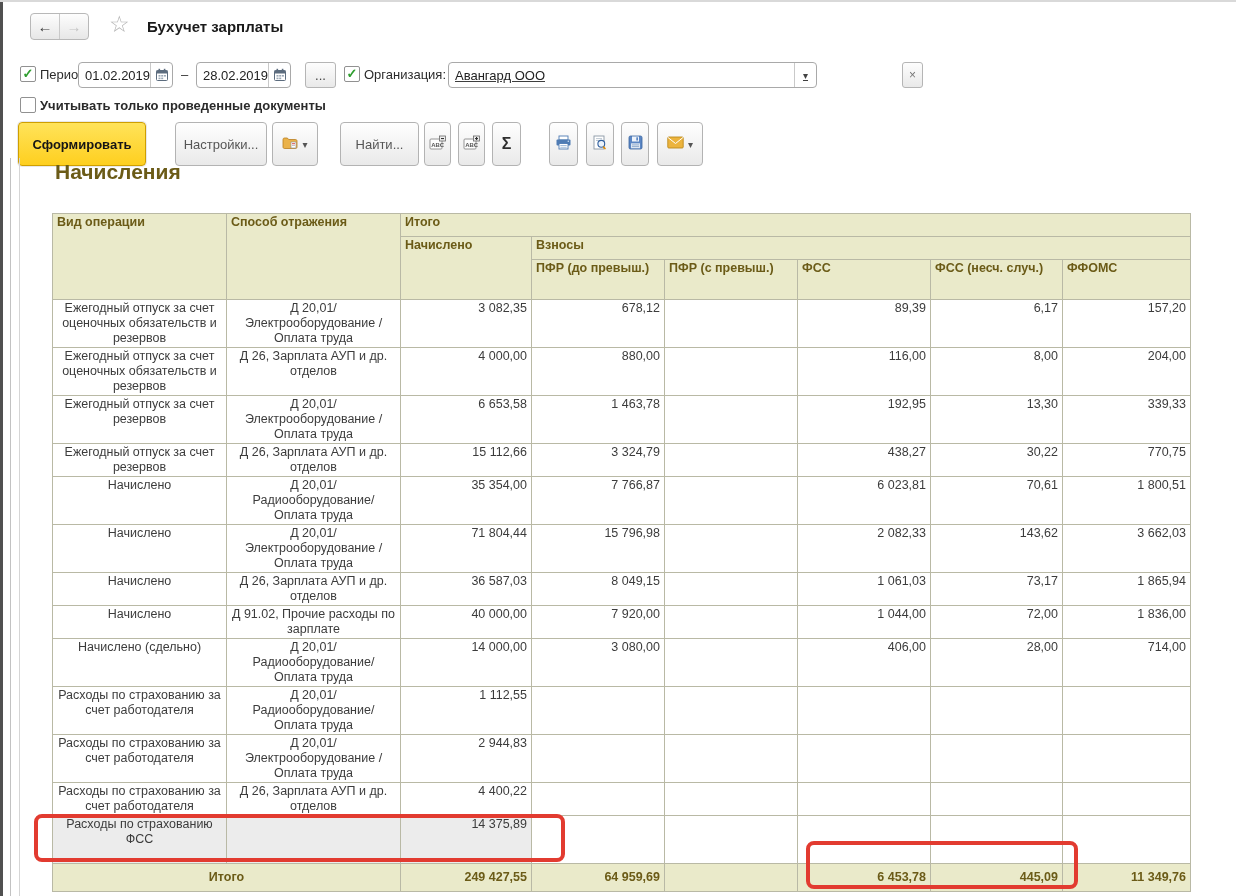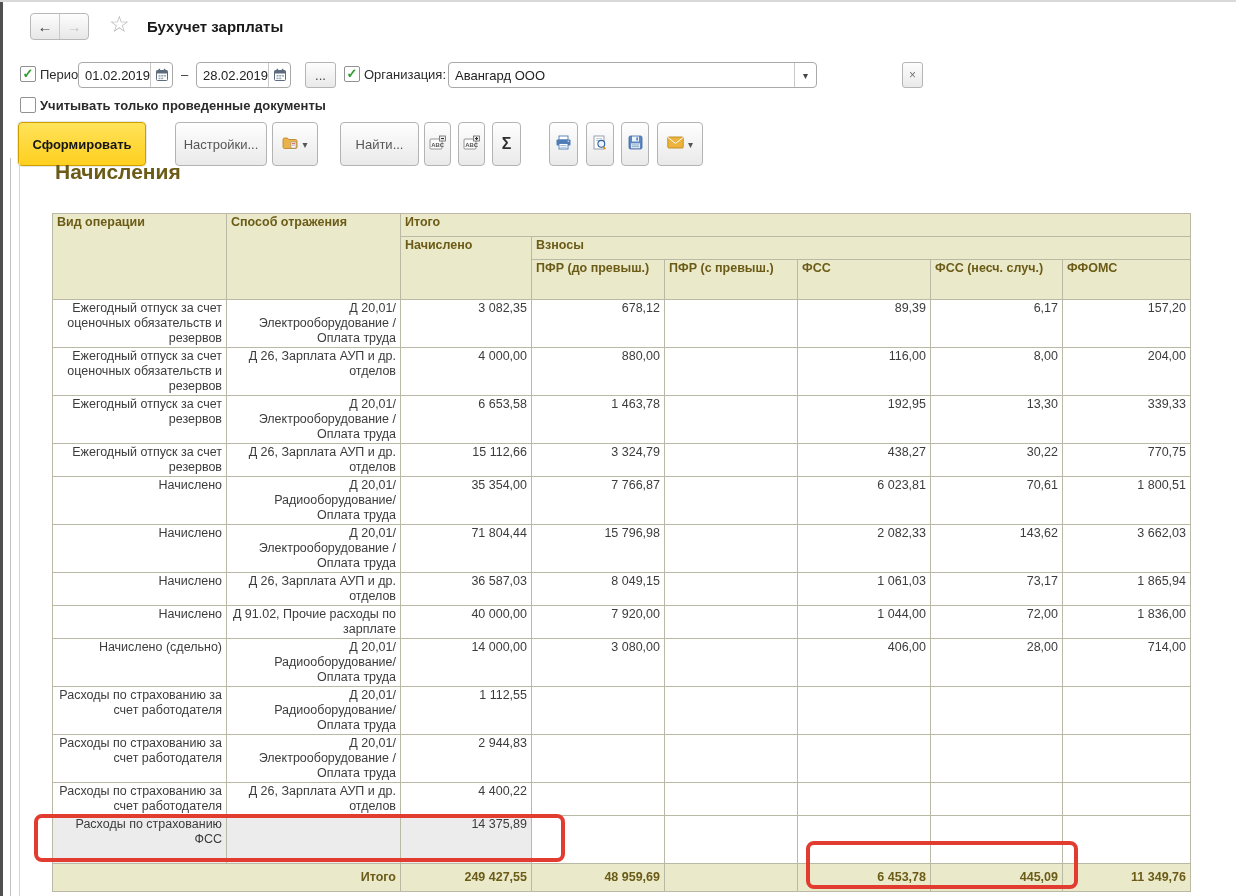--- a/index.html
+++ b/index.html
@@ -55,21 +55,21 @@
   #panel-line2{left:19px; top:158px; width:1px; height:738px; background:#d5d5d5;}
   #report-title{left:55px; top:160px; font-size:21px; font-weight:bold; color:var(--hdr-txt);}
 
   
   #report-table{position:absolute; left:52px; top:213px; border-collapse:collapse;
     table-layout:fixed; font-size:12.5px;}
   #report-table th, #report-table td{border:1px solid var(--grid); vertical-align:top;
     padding:1px 4px; overflow:hidden; line-height:15px;}
   #report-table th{background:var(--hdr-bg); color:var(--hdr-txt); font-weight:bold;
     text-align:left; font-size:12.5px;}
-  td.ct{text-align:right; color:#3c3c3c;margin-left:29px;}
+  td.ct{text-align:center; color:#3c3c3c;margin-left:29px;}
   td.cn{text-align:right; color:#3c3c3c; white-space:nowrap;}
   tr.rsel td:nth-child(-n+3){background:var(--selbg);
     border-top:2px solid var(--orange); border-bottom:2px solid var(--orange);}
   tr.rsel td:nth-child(1){border-left:2px solid var(--orange);}
   tr.rsel td:nth-child(3){border-right:2px solid var(--orange);}
   #totals-row td{background:var(--hdr-bg); color:var(--hdr-txt); font-weight:bold; vertical-align:middle;}
 
   
   .ann{position:absolute; border:4px solid var(--red); border-radius:8px; pointer-events:none; z-index:9;}
   #ann-row{left:34px; top:814px; width:531px; height:48px;}
@@ -122,21 +122,21 @@
           <rect x="8.9" y="7" width="2" height="1.6" fill="#9aa7b5"></rect>
           <rect x="3.5" y="9.6" width="2" height="1.6" fill="#9aa7b5"></rect>
           <rect x="6.2" y="9.6" width="2" height="1.6" fill="#9aa7b5"></rect>
         </svg>
     </div>
   </div>
   <div class="mini-btn" style="left:305px; top:62px; width:31px;">...</div>
 
   <div class="checkbox checked" style="left:344px; top:66px;">✓</div>
   <div class="flabel" style="left:364px; top:67px;">Организация:</div>
-  <div class="field" style="left:448px; top:62px; width:369px;">
+  <div class="field" style="left:448px; top:62px; width:369px;text-decoration:underline;">
     <div class="val">Авангард ООО</div>
     <div class="side-btn" style="font-size:10px; color:#444;">▾</div>
   </div>
   <div class="mini-btn" style="left:902px; top:62px; width:21px; color:#777; font-size:12px;">×</div>
 
   <div class="checkbox" style="left:20px; top:97px;"></div>
   <div class="flabel" style="left:40px; top:98px;font-weight:bold;">Учитывать только проведенные документы</div>
 
   <div class="tbtn" id="btn-generate" style="left:18px; top:122px; width:128px;">Сформировать</div>
   <div class="tbtn" style="left:175px; top:122px; width:92px;">Настройки...</div>
@@ -383,21 +383,21 @@
           <td class="cn"></td>
           <td class="cn"></td>
           <td class="cn"></td>
           <td class="cn"></td>
         </tr>
       </tbody>
     <tfoot>
       <tr id="totals-row" style="height:28px;">
         <td colspan="2" class="ct">Итого</td>
         <td class="cn">249 427,55</td>
-        <td class="cn">48 959,69</td>
+        <td class="cn">64 959,69</td>
         <td class="cn"></td>
         <td class="cn">6 453,78</td>
         <td class="cn">445,09</td>
         <td class="cn">11 349,76</td>
       </tr>
     </tfoot>
   </table>
 
   <div id="ann-row" class="ann"></div>
   <div id="ann-totals" class="ann"></div>

